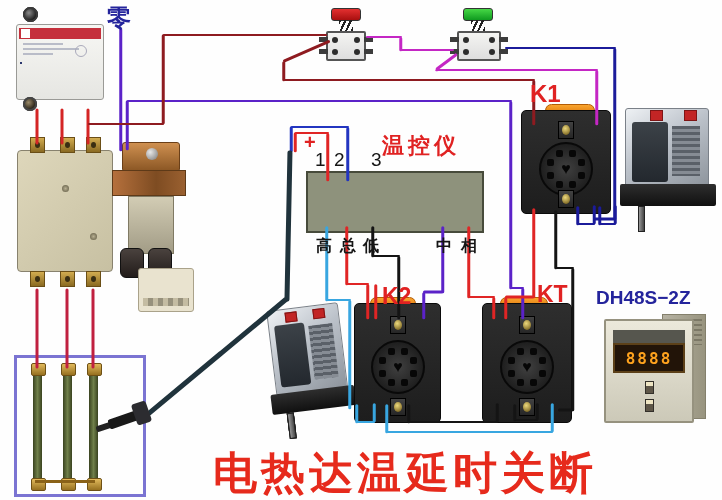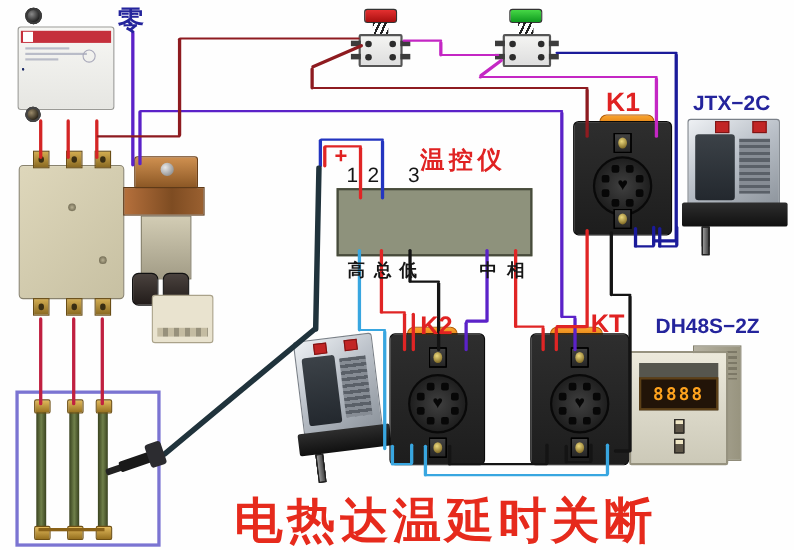--- a/index.html
+++ b/index.html
@@ -102,21 +102,21 @@
 
   
   .probe-head{left:108px;top:414px;width:36px;height:10px;background:#191919;border-radius:2px;
         transform:rotate(-19deg);z-index:6;}
   .probe-nut{left:134px;top:402px;width:15px;height:22px;background:#2c2c30;border-radius:3px;
         transform:rotate(-19deg);z-index:6;}
   .probe-tip{left:96px;top:424px;width:16px;height:6px;background:#222;border-radius:2px;
         transform:rotate(-19deg);z-index:6;}
 
   
-  .timer{left:572px;top:309px;width:118px;height:115px;z-index:3;}
+  .timer{left:604px;top:309px;width:118px;height:115px;z-index:3;}
   .timer .back{left:58px;top:5px;width:44px;height:105px;background:linear-gradient(90deg,#b6b2a2,#98947f);border:1px solid #84806c;}
   .timer .back::before{content:"";position:absolute;left:3px;top:4px;right:3px;height:26px;
         background:repeating-linear-gradient(180deg,#7c7866 0 2px,transparent 2px 5px);}
   .timer .front{left:0;top:10px;width:90px;height:104px;background:linear-gradient(#ece9db,#ccc9b8);
         border:2px solid #96927f;border-radius:2px;}
   .timer .dstrip{left:7px;top:9px;width:72px;height:13px;background:#56564e;}
   .timer .display{left:7px;top:22px;width:72px;height:30px;background:#221408;border:2px solid #5c4018;
         display:flex;align-items:center;justify-content:center;}
   .timer .digits{position:static;color:#ffa31e;font:bold 16px "DejaVu Sans Mono",monospace;letter-spacing:2px;}
   .timer .btnrow{left:7px;width:72px;height:14px;display:flex;justify-content:space-around;position:absolute;}
@@ -456,22 +456,21 @@
       <div class="wseg" style="left: 497px; top: 420.75px; width: 19.25px; height: 2.5px; background: rgb(20, 20, 20); transform-origin: 0px 50%; transform: rotate(-90deg);"></div>
       <div class="wseg" style="left: 515px; top: 402.75px; width: 17.25px; height: 2.5px; background: rgb(20, 20, 20); transform-origin: 0px 50%; transform: rotate(90deg);"></div>
       <div class="wseg" style="left: 515px; top: 418.75px; width: 23.25px; height: 2.5px; background: rgb(20, 20, 20); transform-origin: 0px 50%; transform: rotate(0deg);"></div>
       <div class="wseg" style="left: 537px; top: 418.75px; width: 17.25px; height: 2.5px; background: rgb(20, 20, 20); transform-origin: 0px 50%; transform: rotate(-90deg);"></div>
       <div class="wseg" style="left: 290px; top: 147.5px; width: 150.53px; height: 5px; background: rgb(32, 51, 60); transform-origin: 0px 50%; transform: rotate(91.1612deg);"></div>
       <div class="wseg" style="left: 287px; top: 295.5px; width: 87.0044px; height: 5px; background: rgb(32, 51, 60); transform-origin: 0px 50%; transform: rotate(140.281deg);"></div>
       <div class="wseg" style="left: 222px; top: 349.5px; width: 96.223px; height: 5px; background: rgb(32, 51, 60); transform-origin: 0px 50%; transform: rotate(140.194deg);"></div>
     </div>
 
   <span class="lbl navy" style="left:107px;top:2px;font-size:24px;">零</span>
-  <span class="lbl red" style="left:551px;top:80px;font-size:24px;">K1</span>
-  <span class="lbl navy" style="left:630px;top:84px;font-size:19px;">JTX−2C</span>
+  <span class="lbl red" style="left:530px;top:80px;font-size:24px;">K1</span>
   <span class="lbl red" style="left:382px;top:131px;font-size:22px;letter-spacing:4px;text-align:center;">温控仪</span>
   <span class="lbl red" style="left:304px;top:131px;font-size:20px;">+</span>
   <span class="lbl blk" style="left:315px;top:149px;font-size:19px;font-weight:normal;">1</span>
   <span class="lbl blk" style="left:334px;top:149px;font-size:19px;font-weight:normal;">2</span>
   <span class="lbl blk" style="left:371px;top:149px;font-size:19px;font-weight:normal;">3</span>
   <span class="lbl blk" style="left:316px;top:236px;font-size:16px;">高</span>
   <span class="lbl blk" style="left:340px;top:236px;font-size:16px;">总</span>
   <span class="lbl blk" style="left:363px;top:236px;font-size:16px;">低</span>
   <span class="lbl blk" style="left:436px;top:236px;font-size:16px;">中</span>
   <span class="lbl blk" style="left:461px;top:236px;font-size:16px;">相</span>

